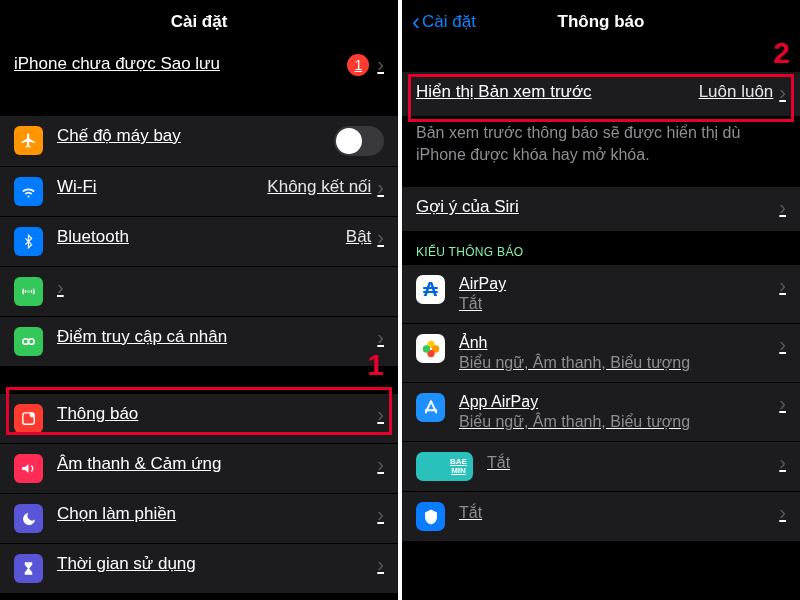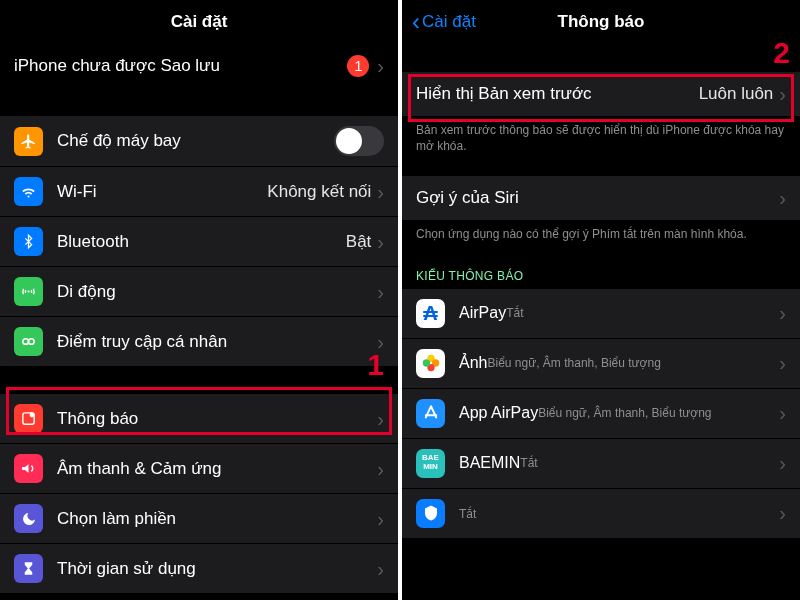--- a/index.html
+++ b/index.html
@@ -1,36 +1,36 @@
 <!DOCTYPE html>
 <html><head>
 <meta charset="utf-8">
 <style>
   html,body{margin:0;padding:0;background:#fff;font-family:-apple-system,Helvetica Neue,Arial,sans-serif;}
   .stage{width:800px;height:600px;background:#fff;display:flex;gap:4px;box-sizing:border-box;}
   .phone{flex:1;background:#000;color:#fff;position:relative;overflow:hidden;}
   .header{height:44px;display:flex;align-items:center;justify-content:center;position:relative;text-align:center;}
   .header .back{position:absolute;left:10px;display:flex;align-items:center;color:#0a84ff;font-size:17px;}
   .header .title{font-size:17px;font-weight:600;}
-  .row{display:flex;align-items:center;padding:10px 14px;min-height:44px;box-sizing:border-box;background:#1c1c1e;position:relative;}
+  .row{display:flex;align-items:flex-start;padding:10px 14px;min-height:44px;box-sizing:border-box;background:#1c1c1e;position:relative;text-decoration:underline;}
   .row.plain{background:#000;}
   .sep{height:1px;background:#000;}
   .icon{width:29px;height:29px;border-radius:6px;margin-right:14px;flex:0 0 29px;display:flex;align-items:center;justify-content:center;font-size:15px;}
   .app-icon{width:29px;height:29px;border-radius:7px;margin-right:14px;flex:0 0 29px;display:flex;align-items:center;justify-content:center;font-size:14px;font-weight:600;}
   .label{flex:1;font-size:17px;}
   .detail{color:#e5e5e5;font-size:17px;margin-right:6px;}
-  .sub{font-size:12px;color:#8e8e93;margin-top:2px;}
-  .stack{display:flex;flex:1;}
+  .sub{font-size:16px;color:#8e8e93;margin-top:2px;}
+  .stack{display:flex;flex-direction:column;flex:1;}
   .chev{color:#5a5a5e;font-size:20px;line-height:1;}
   .badge{width:22px;height:22px;border-radius:11px;background:#ff3b30;color:#fff;display:flex;align-items:center;justify-content:center;font-size:14px;margin-right:8px;}
   .toggle{width:50px;height:30px;border-radius:15px;background:#39393d;position:relative;}
   .toggle .knob{position:absolute;width:26px;height:26px;border-radius:13px;background:#fff;top:2px;left:2px;}
   .gap{height:28px;background:#000;}
   .gap-sm{height:10px;background:#000;}
-  .footer-text{padding:6px 14px 12px;font-size:12px;color:#8e8e93;line-height:1.35;}
+  .footer-text{padding:6px 14px 12px;font-size:16px;color:#8e8e93;line-height:1.35;}
   .section-header{padding:14px 14px 6px;font-size:12px;color:#86efac;text-transform:uppercase;letter-spacing:0.3px;}
   .callout{position:absolute;border:3px solid #e4002b;box-sizing:border-box;pointer-events:none;}
   .callout-num{position:absolute;color:#e4002b;font-size:30px;font-weight:600;pointer-events:none;}
   svg{display:block;}
 </style>
 </head>
 <body>
 
 <div class="stage">
 
@@ -89,21 +89,20 @@
     <div class="row">
       <span class="icon" style="background:#34c759">
         <svg width="17" height="17" viewBox="0 0 24 24" fill="none" stroke="#fff" stroke-width="2">
             <path d="M5 8a10 10 0 0 0 0 8"></path>
             <path d="M19 8a10 10 0 0 1 0 8"></path>
             <path d="M8 10a6 6 0 0 0 0 4"></path>
             <path d="M16 10a6 6 0 0 1 0 4"></path>
             <circle cx="12" cy="12" r="1.5" fill="#fff" stroke="none"></circle>
           </svg>
       </span>
-      <span class="label">Di động</span>
       <span class="chev">›</span>
     </div>
     <div class="sep"></div>
 
     <div class="row">
       <span class="icon" style="background:#34c759">
         <svg width="17" height="17" viewBox="0 0 24 24" fill="none" stroke="#fff" stroke-width="2.2">
             <circle cx="8" cy="12" r="4"></circle>
             <circle cx="16" cy="12" r="4"></circle>
           </svg>
@@ -180,21 +179,20 @@
       <span class="chev">›</span>
     </div>
     <div class="footer-text">Bản xem trước thông báo sẽ được hiển thị dù iPhone được khóa hay mở khóa.</div>
 
     <div class="gap-sm"></div>
 
     <div class="row">
       <span class="label">Gợi ý của Siri</span>
       <span class="chev">›</span>
     </div>
-    <div class="footer-text">Chọn ứng dụng nào có thể gợi ý Phím tắt trên màn hình khóa.</div>
 
     <div class="section-header">KIỂU THÔNG BÁO</div>
 
     <div class="row">
       <span class="app-icon" style="background:#fff;color:#0066e0;font-size:20px;">₳</span>
       <div class="stack">
         <span>AirPay</span>
         <span class="sub">Tắt</span>
       </div>
       <span class="chev">›</span>
@@ -226,23 +224,22 @@
       </span>
       <div class="stack">
         <span>App AirPay</span>
         <span class="sub">Biểu ngữ, Âm thanh, Biểu tượng</span>
       </div>
       <span class="chev">›</span>
     </div>
     <div class="sep"></div>
 
     <div class="row">
-      <span class="app-icon" style="background:#2ac1bc;color:#fff;font-size:8px;line-height:1.1;text-align:center;">BAE<br>MIN</span>
-      <div class="stack">
-        <span>BAEMIN</span>
+      <span class="app-icon" style="background:#2ac1bc;color:#fff;font-size:8px;line-height:1.1;text-align:center;padding-left:28px;">BAE<br>MIN</span>
+      <div class="stack">
         <span class="sub">Tắt</span>
       </div>
       <span class="chev">›</span>
     </div>
     <div class="sep"></div>
 
     <div class="row">
       <span class="app-icon" style="background:#0a7cff;">
         <svg width="18" height="18" viewBox="0 0 24 24" fill="#fff">
             <path d="M12 2l8 4v6c0 5-3.5 9-8 10-4.5-1-8-5-8-10V6l8-4z"></path>

